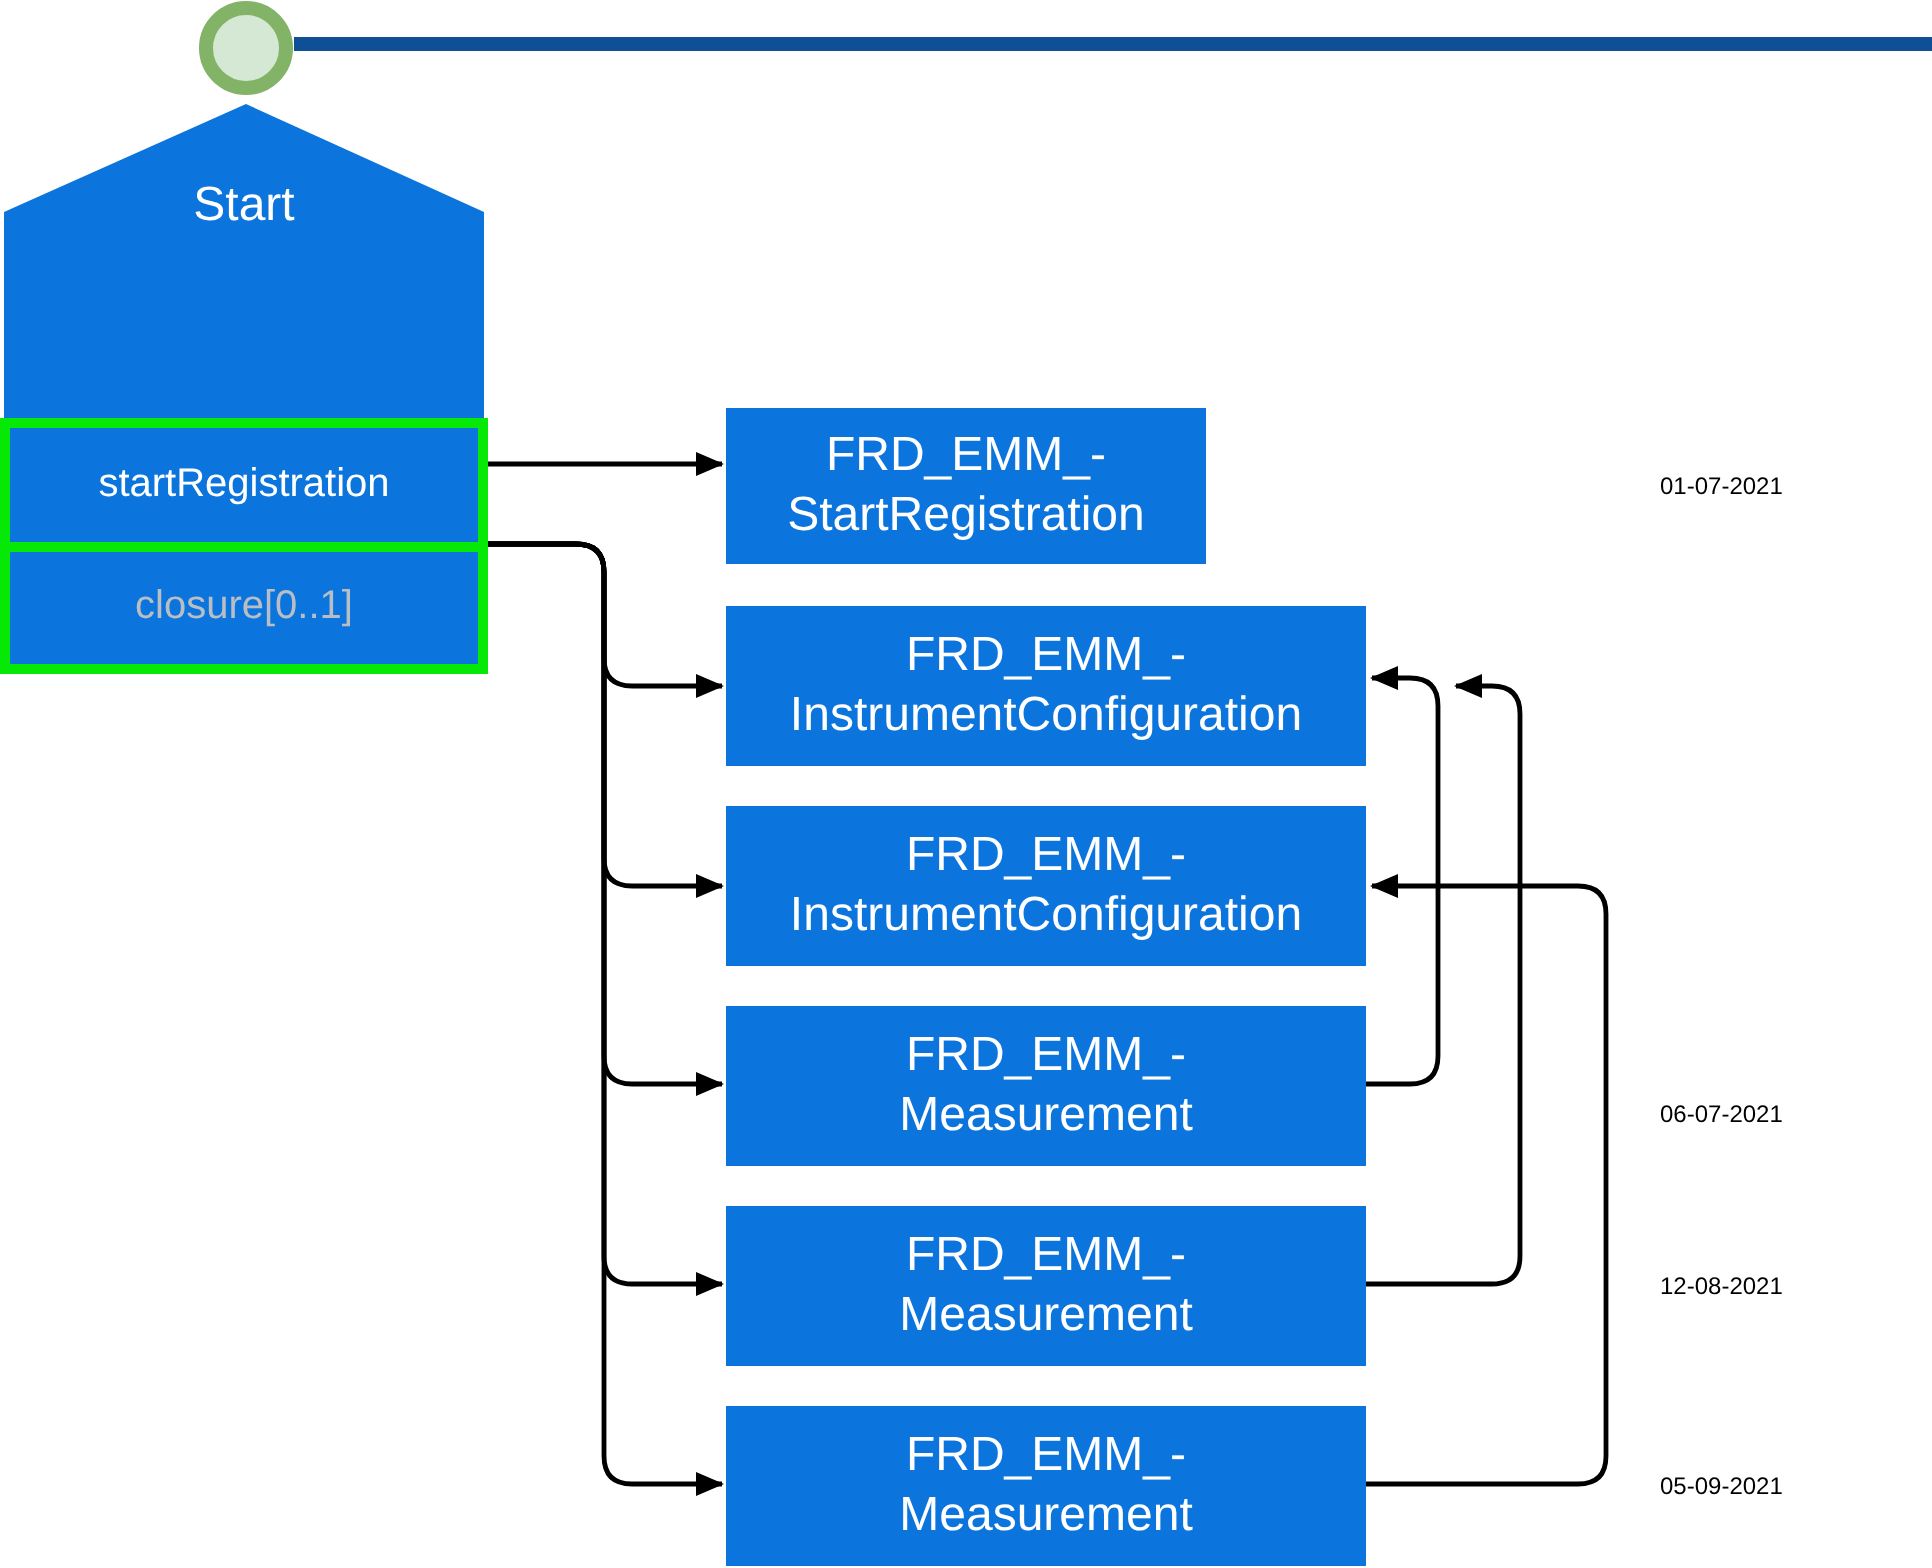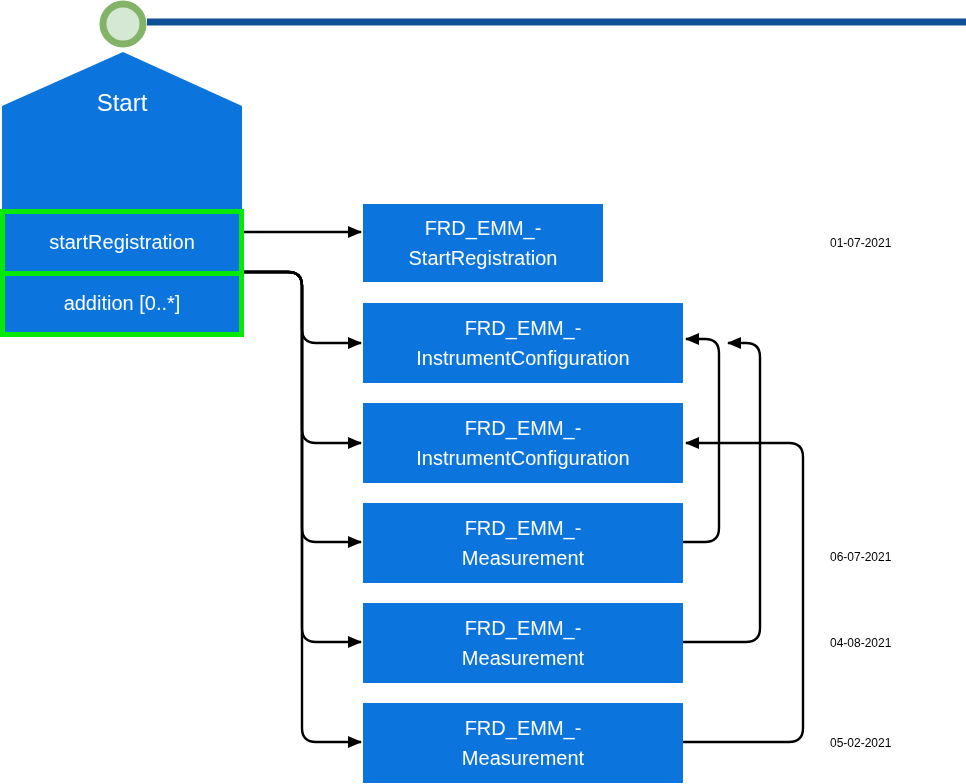--- a/index.html
+++ b/index.html
@@ -5,21 +5,21 @@
   html,body{margin:0;padding:0;background:#ffffff;}
   .stage{
     position:relative;width:966px;height:784px;background:#ffffff;
     font-family:"Liberation Sans",sans-serif;overflow:hidden;
   }
   .svg-layer{position:absolute;left:0;top:0;z-index:1;}
   .edge{stroke:#000000;stroke-width:2.4;fill:none;stroke-linejoin:round;}
   .node{
     position:absolute;z-index:2;background:#0b74dd;color:#ffffff;
     display:flex;align-items:center;justify-content:center;text-align:center;
-    font-size:20px;line-height:30px;white-space:pre-line;
+    font-size:24px;line-height:30px;white-space:pre-line;
   }
   .box-start{left:363px;top:204px;width:240px;height:78px;}
   .box-ic1{left:363px;top:303px;width:320px;height:80px;}
   .box-ic2{left:363px;top:403px;width:320px;height:80px;}
   .box-m1{left:363px;top:503px;width:320px;height:80px;}
   .box-m2{left:363px;top:603px;width:320px;height:80px;}
   .box-m3{left:363px;top:703px;width:320px;height:80px;}
   .start-text{
     position:absolute;left:2px;width:240px;z-index:2;color:#ffffff;
     text-align:center;font-size:24px;line-height:29px;white-space:pre-line;
@@ -71,34 +71,34 @@
 
     <path class="edge" marker-end="url(#arrow)" d="M683,542 L705,542 Q719,542 719,528 L719,353 Q719,339 705,339 L686,339"></path>
     <path class="edge" marker-end="url(#arrow)" d="M683,642 L746,642 Q760,642 760,628 L760,357 Q760,343 746,343 L728,343"></path>
     <path class="edge" marker-end="url(#arrow)" d="M683,742 L789,742 Q803,742 803,728 L803,457 Q803,443 789,443 L686,443"></path>
   </svg>
 
   <div class="start-text start-title">Start</div>
 
   <div class="methods">
     <div class="method">startRegistration</div>
-    <div class="method">addition [0..*]</div>
+    <div class="method inactive">closure[0..1]</div>
   </div>
 
   <div class="node box-start">FRD_EMM_-
 StartRegistration</div>
   <div class="node box-ic1">FRD_EMM_-
 InstrumentConfiguration</div>
   <div class="node box-ic2">FRD_EMM_-
 InstrumentConfiguration</div>
   <div class="node box-m1">FRD_EMM_-
 Measurement</div>
   <div class="node box-m2">FRD_EMM_-
 Measurement</div>
   <div class="node box-m3">FRD_EMM_-
 Measurement</div>
 
   <div class="date date-1">01-07-2021</div>
   <div class="date date-2">06-07-2021</div>
-  <div class="date date-3">04-08-2021</div>
-  <div class="date date-4">05-02-2021</div>
+  <div class="date date-3">12-08-2021</div>
+  <div class="date date-4">05-09-2021</div>
 
 </div>
 
 </body></html>

